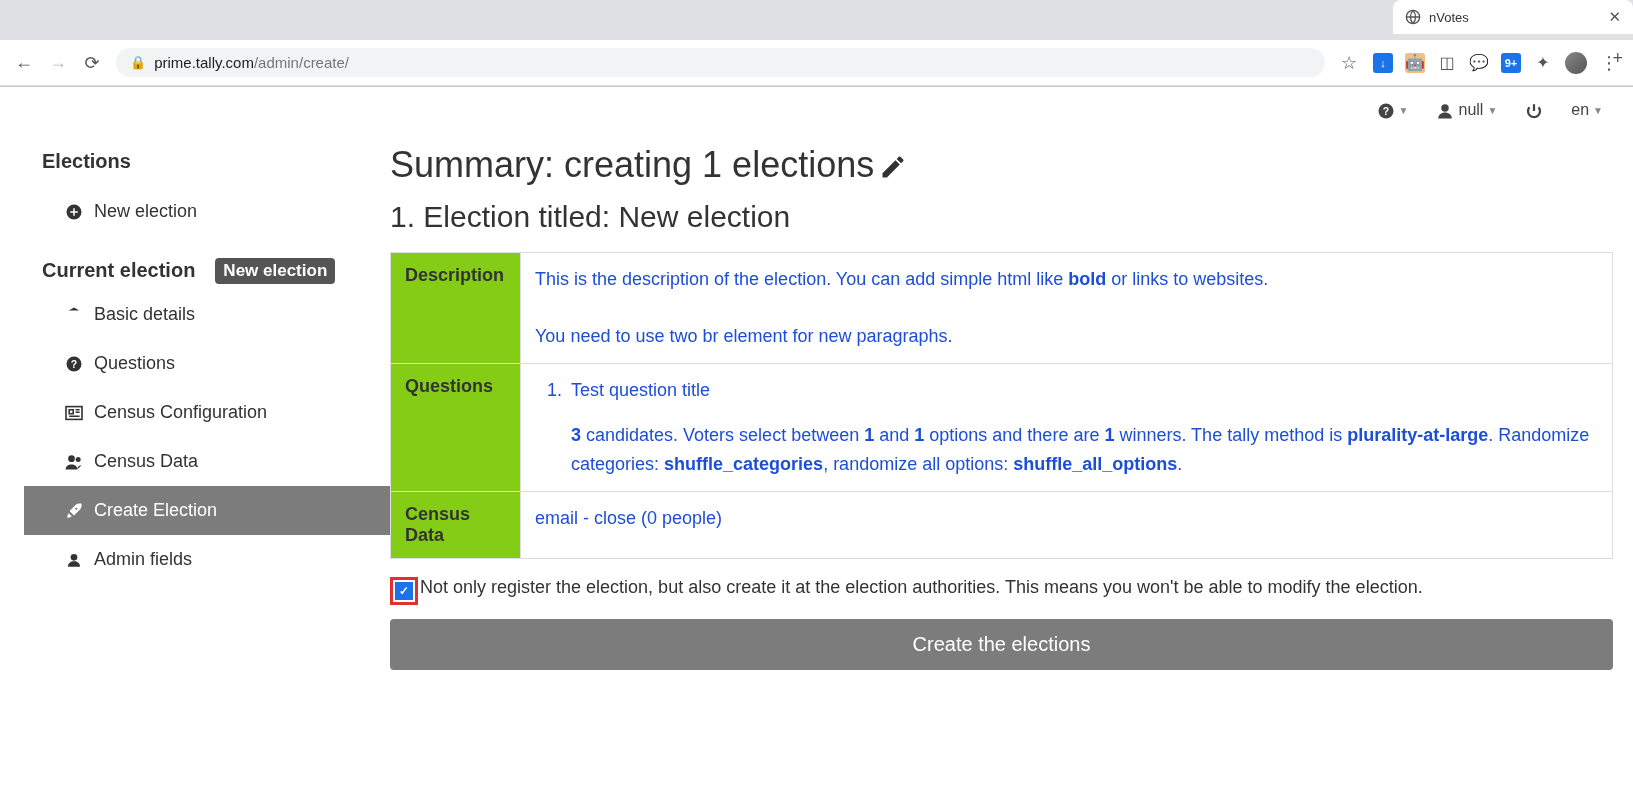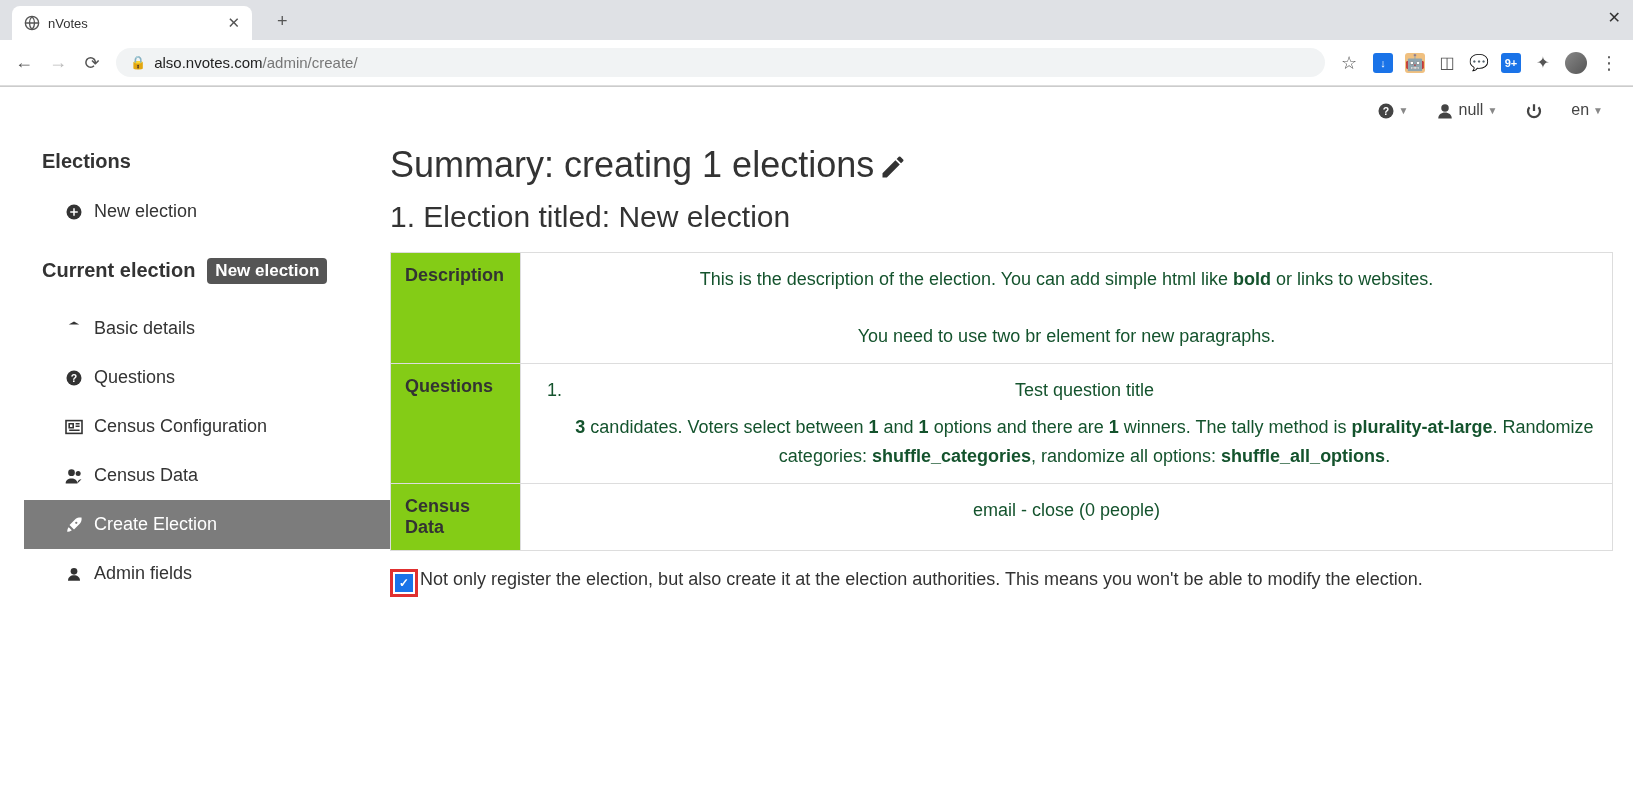--- a/index.html
+++ b/index.html
@@ -1,20 +1,20 @@
 <!DOCTYPE html>
 <html><head>
 <meta charset="utf-8">
 <style>
 * { box-sizing: border-box; margin: 0; padding: 0; }
 body { font-family: -apple-system, BlinkMacSystemFont, "Segoe UI", Helvetica, Arial, sans-serif; background: #fff; color: #333; }
 
 
 .browser-chrome { background: #dfe1e5; border-bottom: 1px solid #ccc; }
-.tab-bar { display: flex; align-items: flex-end; height: 40px; padding-left: 12px; gap: 15px; }
+.tab-bar { display: flex; align-items: flex-end; height: 40px; padding-left: 12px; gap: 6px; flex-direction: column; }
 .tab { display: flex; align-items: center; gap: 8px; background: #fff; border-radius: 8px 8px 0 0; padding: 8px 12px; min-width: 240px; position: relative; font-size: 13px; color: #333; }
 .tab .globe { width: 16px; height: 16px; color: #555; }
 .tab .close { margin-left: auto; font-size: 15px; color: #555; cursor: pointer; }
 .new-tab { padding: 8px 10px; font-size: 18px; color: #555; cursor: pointer; }
 .addr-bar { display: flex; align-items: center; gap: 14px; padding: 8px 14px; background: #fff; border-bottom: 1px solid #ddd; }
 .nav-btn { color: #555; font-size: 18px; cursor: pointer; width: 20px; text-align: center; }
 .nav-btn.disabled { color: #bbb; }
 .url-box { flex: 1; display: flex; align-items: center; gap: 8px; background: #f1f3f4; border-radius: 20px; padding: 6px 14px; font-size: 15px; color: #555; }
 .url-box .lock { color: #666; font-size: 13px; }
 .url-host { color: #222; }
@@ -32,35 +32,35 @@
 .topbar { display: flex; justify-content: flex-end; align-items: center; gap: 28px; padding: 14px 30px 14px 0; font-size: 16px; color: #444; }
 .topbar-item { display: flex; align-items: center; gap: 4px; cursor: pointer; }
 .caret { font-size: 10px; color: #888; }
 
 .layout { display: flex; }
 .sidebar { width: 390px; flex-shrink: 0; padding-left: 24px; }
 .sidebar h3 { font-size: 20px; font-weight: bold; margin: 16px 0 14px 18px; color: #333; }
 .side-item { display: flex; align-items: center; gap: 10px; padding: 14px 18px 14px 40px; font-size: 18px; color: #333; cursor: pointer; }
 .side-item.active { background: #7c7c7c; color: #fff; }
 .side-item .icon { width: 20px; text-align: center; flex-shrink: 0; }
-.current-row { display: flex; align-items: center; gap: 12px; margin: 22px 0 20px 18px; text-align: center; }
+.current-row { display: flex; align-items: center; gap: 20px; margin: 22px 0 6px 18px; text-align: center; }
 .current-row h3 { font-size: 20px; font-weight: bold; margin: 0; }
 .badge { background: #555; color: #fff; padding: 3px 8px; border-radius: 4px; font-size: 17px; font-weight: bold; }
 
 .main { flex: 1; padding: 0 20px 40px 0; }
 .main h1 { font-size: 36px; font-weight: 500; color: #333; margin: 10px 0 14px; display: flex; align-items: center; gap: 5px; }
 .main h2 { font-size: 30px; font-weight: 500; color: #333; margin: 0 0 18px; }
 .pencil { cursor: pointer; color: #333; }
 
 table.summary { width: 100%; border-collapse: collapse; border: 1px solid #ddd; font-size: 18px; }
 table.summary th { background: #84cc16; text-align: left; padding: 12px 14px; border: 1px solid #ddd; vertical-align: top; font-weight: bold; width: 130px; color: #333; }
-table.summary td { padding: 12px 14px; border: 1px solid #ddd; vertical-align: top; color: #14532d; line-height: 1.6; text-align: center; }
+table.summary td { padding: 12px 14px; border: 1px solid #ddd; vertical-align: top; color: #1d4ed8; line-height: 1.6; }
 table.summary ol { margin-left: 32px; }
 table.summary ol li { padding-left: 4px; }
-.q-detail { margin-top: 8px; margin-left: 0px; }
+.q-detail { margin-top: 16px; margin-left: 0px; }
 
 .check-row { display: flex; align-items: flex-start; gap: 2px; margin: 18px 0 14px; font-size: 18px; color: #333; }
 .check-outline { border: 3px solid #e03030; padding: 2px; display: inline-flex; }
 .check-box { width: 18px; height: 18px; background: #1a73e8; display: flex; align-items: center; justify-content: center; color: #fff; font-size: 12px; font-weight: bold; }
 
 .create-btn { width: 100%; background: #7c7c7c; color: #fff; border: none; padding: 14px; font-size: 20px; border-radius: 4px; cursor: pointer; }
 
 svg { display: inline-block; vertical-align: middle; }
 </style>
 </head>
@@ -80,21 +80,21 @@
       <span class="close">✕</span>
     </div>
     <span class="new-tab">+</span>
   </div>
   <div class="addr-bar">
     <span class="nav-btn">←</span>
     <span class="nav-btn disabled">→</span>
     <span class="nav-btn">⟳</span>
     <div class="url-box">
       <span class="lock">🔒</span>
-      <span><span class="url-host">also.nvotes.com</span><span class="url-path">/admin/create/</span></span>
+      <span><span class="url-host">prime.tally.com</span><span class="url-path">/admin/create/</span></span>
     </div>
     <span class="nav-btn">☆</span>
     <div class="ext-icons">
       <span class="ext-icon ext-blue">↓</span>
       <span class="ext-icon ext-orange">🤖</span>
       <span class="ext-icon">◫</span>
       <span class="ext-icon">💬</span>
       <span class="ext-icon ext-blue">9+</span>
       <span class="ext-icon">✦</span>
       <span class="avatar"></span>
@@ -231,17 +231,18 @@
       </tbody>
           </table>
 
       <div class="check-row">
         <span class="check-outline">
           <span class="check-box">✓</span>
         </span>
         <span>Not only register the election, but also create it at the election authorities. This means you won't be able to modify the election.</span>
       </div>
 
+      <button class="create-btn">Create the elections</button>
     </main>
   </div>
 
 </div>
 </div>
 
 </body></html>

